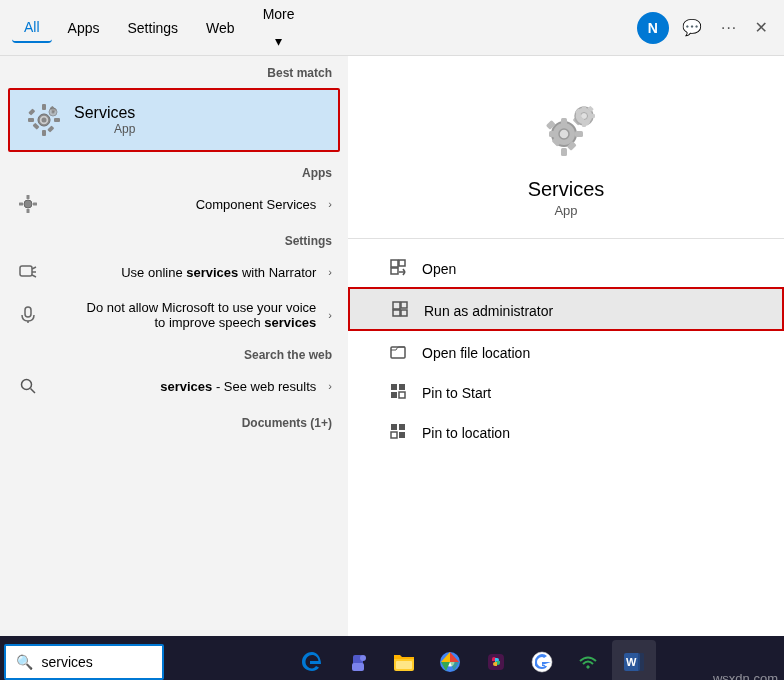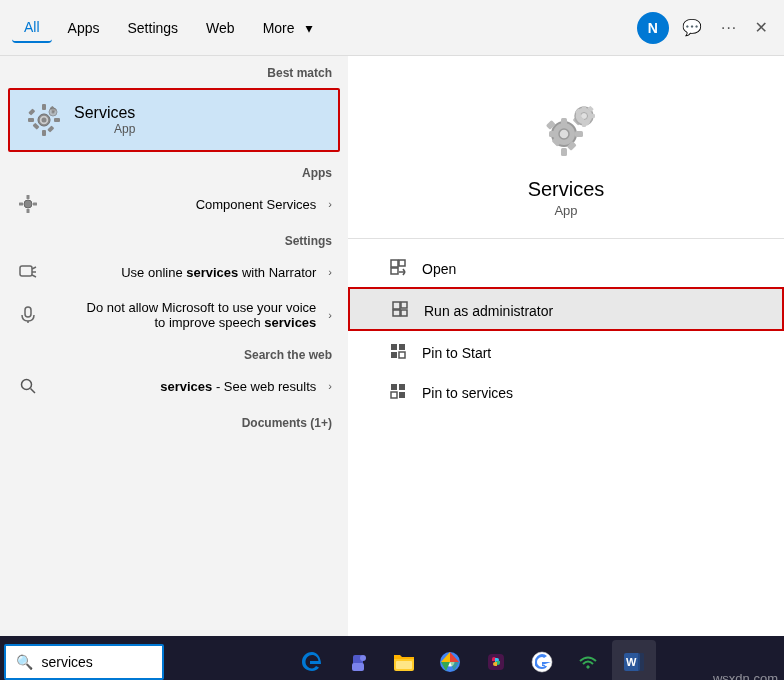--- a/index.html
+++ b/index.html
@@ -38,20 +38,21 @@
     .nav-tab.active {
       color: #0078d4;
       border-bottom: 2px solid #0078d4;
     }
     .nav-tab-more {
       display: flex;
       align-items: center;
       gap: 11px;
       padding: 6px 12px;
       cursor: pointer;
+      flex-direction: column;
     }
     .top-nav-right {
       display: flex;
       align-items: center;
       gap: 10px;
     }
     .avatar-circle {
       width: 32px;
       height: 32px;
       border-radius: 50%;
@@ -441,20 +442,29 @@
           <svg width="18" height="18" viewBox="0 0 18 18">
             <rect x="2" y="2" width="7" height="7" fill="none" stroke="#555" stroke-width="1.5"></rect>
             <rect x="2" y="10" width="7" height="6" fill="none" stroke="#555" stroke-width="1.5"></rect>
             <rect x="10" y="2" width="6" height="6" fill="none" stroke="#555" stroke-width="1.5"></rect>
             <rect x="10" y="10" width="6" height="6" fill="none" stroke="#555" stroke-width="1.5"></rect>
           </svg>
         </div>
         <span>Run as administrator</span>
       </div>
 
+      <div class="action-item">
+        <div class="action-icon">
+          <svg width="18" height="18" viewBox="0 0 18 18">
+            <rect x="2" y="5" width="14" height="11" rx="1" fill="none" stroke="#555" stroke-width="1.5"></rect>
+            <path d="M2 8 L7 8 L8.5 5.5 L10 5 L16 5" fill="none" stroke="#555" stroke-width="1"></path>
+          </svg>
+        </div>
+        <span>Open file location</span>
+      </div>
 
       <div class="action-item">
         <div class="action-icon">
           <svg width="18" height="18" viewBox="0 0 18 18">
             <rect x="2" y="2" width="6" height="6" fill="#555"></rect>
             <rect x="10" y="2" width="6" height="6" fill="#555"></rect>
             <rect x="2" y="10" width="6" height="6" fill="#555"></rect>
             <rect x="10" y="10" width="6" height="6" fill="none" stroke="#555" stroke-width="1.5"></rect>
           </svg>
         </div>
@@ -463,21 +473,21 @@
 
       <div class="action-item">
         <div class="action-icon">
           <svg width="18" height="18" viewBox="0 0 18 18">
             <rect x="2" y="2" width="6" height="6" fill="#555"></rect>
             <rect x="10" y="2" width="6" height="6" fill="#555"></rect>
             <rect x="2" y="10" width="6" height="6" fill="none" stroke="#555" stroke-width="1.5"></rect>
             <rect x="10" y="10" width="6" height="6" fill="#555"></rect>
           </svg>
         </div>
-        <span>Pin to services</span>
+        <span>Pin to location</span>
       </div>
     </div>
   </div>
 </div>
 
 <div class="taskbar">
 
   <div class="taskbar-search">
     <span style="color:#666;font-size:14px;">🔍</span>
     <input class="taskbar-search-input" value="services" style="font-size: 14px; width: 100px;">

